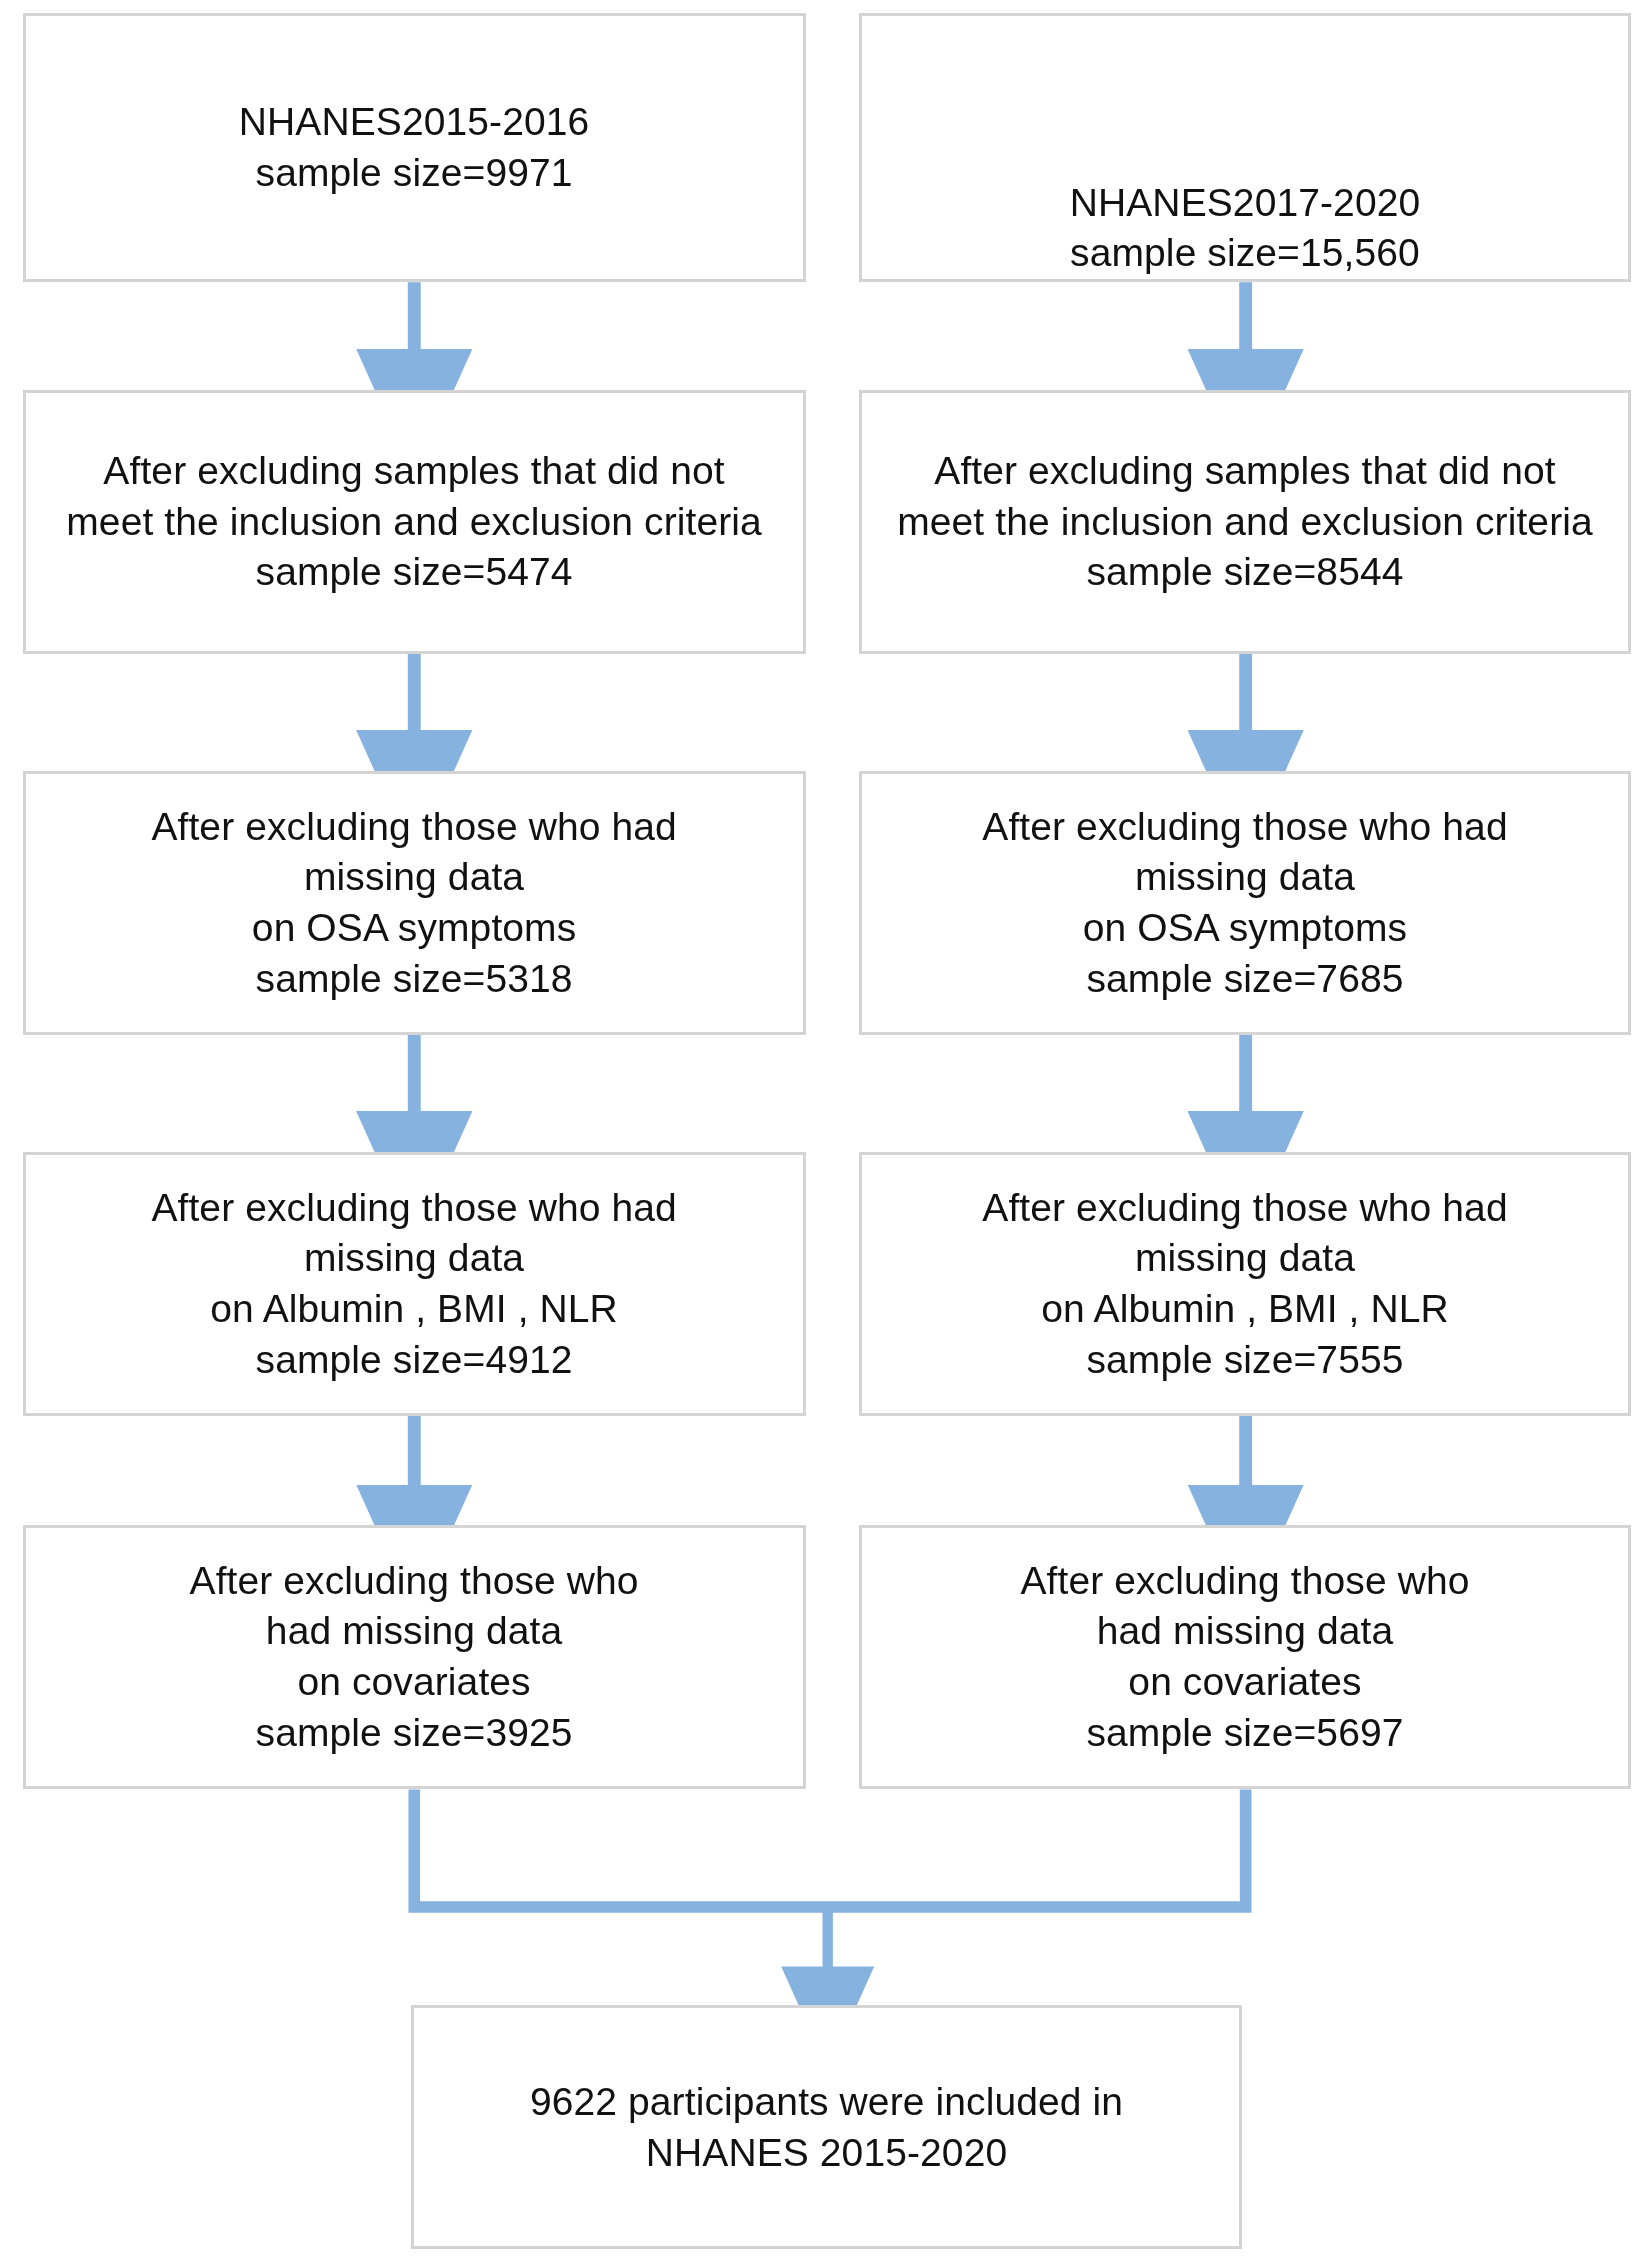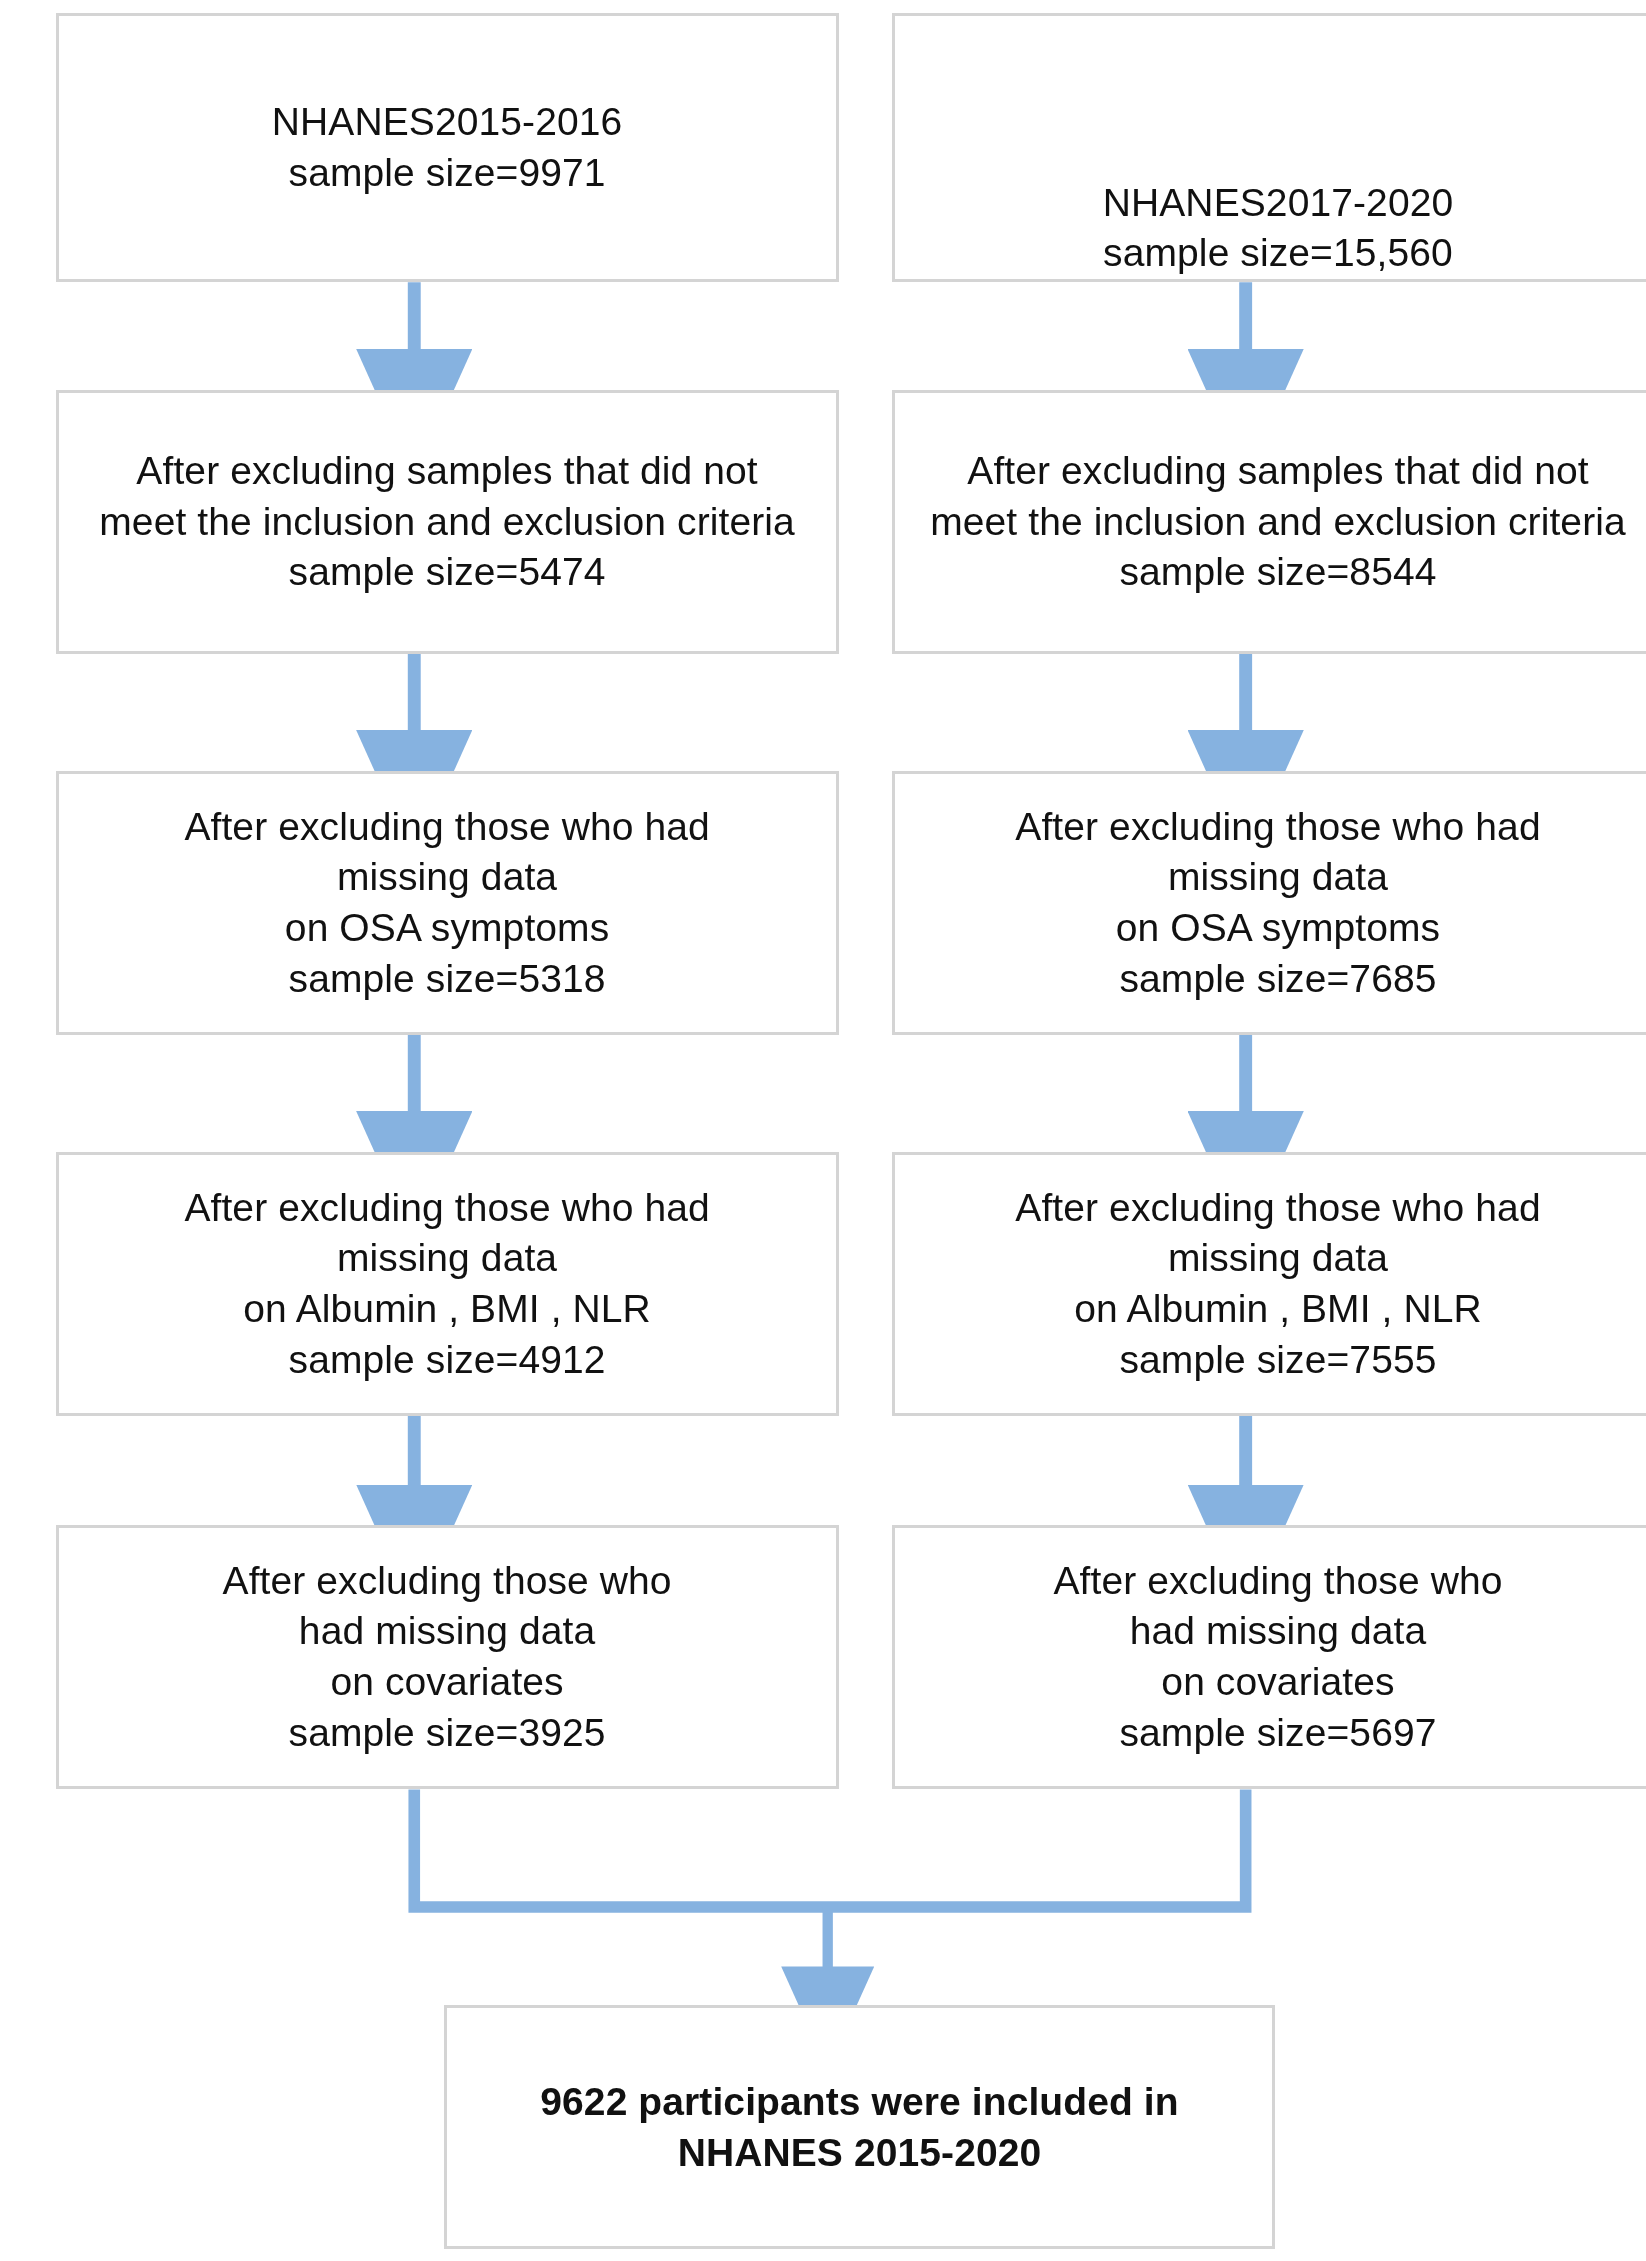--- a/index.html
+++ b/index.html
@@ -20,32 +20,31 @@
   }
   .node {
     position: absolute;
     box-sizing: border-box;
     background: #ffffff;
     border: 3.2px solid #d4d4d4;
     display: flex;
     align-items: center;
     justify-content: center;
     text-align: center;
-    margin-left: 33px;
   }
   .node .node-text {
     font-size: 39px;
     line-height: 1.30;
     color: #111111;
     letter-spacing: 0.1px;
     white-space: pre-line;
     padding: 0 9px;
   }
   .node.terminal .node-text {
-    font-weight: bold;
+    font-weight: normal;
     font-size: 39px;
     line-height: 1.32;
   }
   .svg-layer {
     position: absolute;
     left: 0;
     top: 0;
     width: 1647px;
     height: 2261px;
     pointer-events: none;

